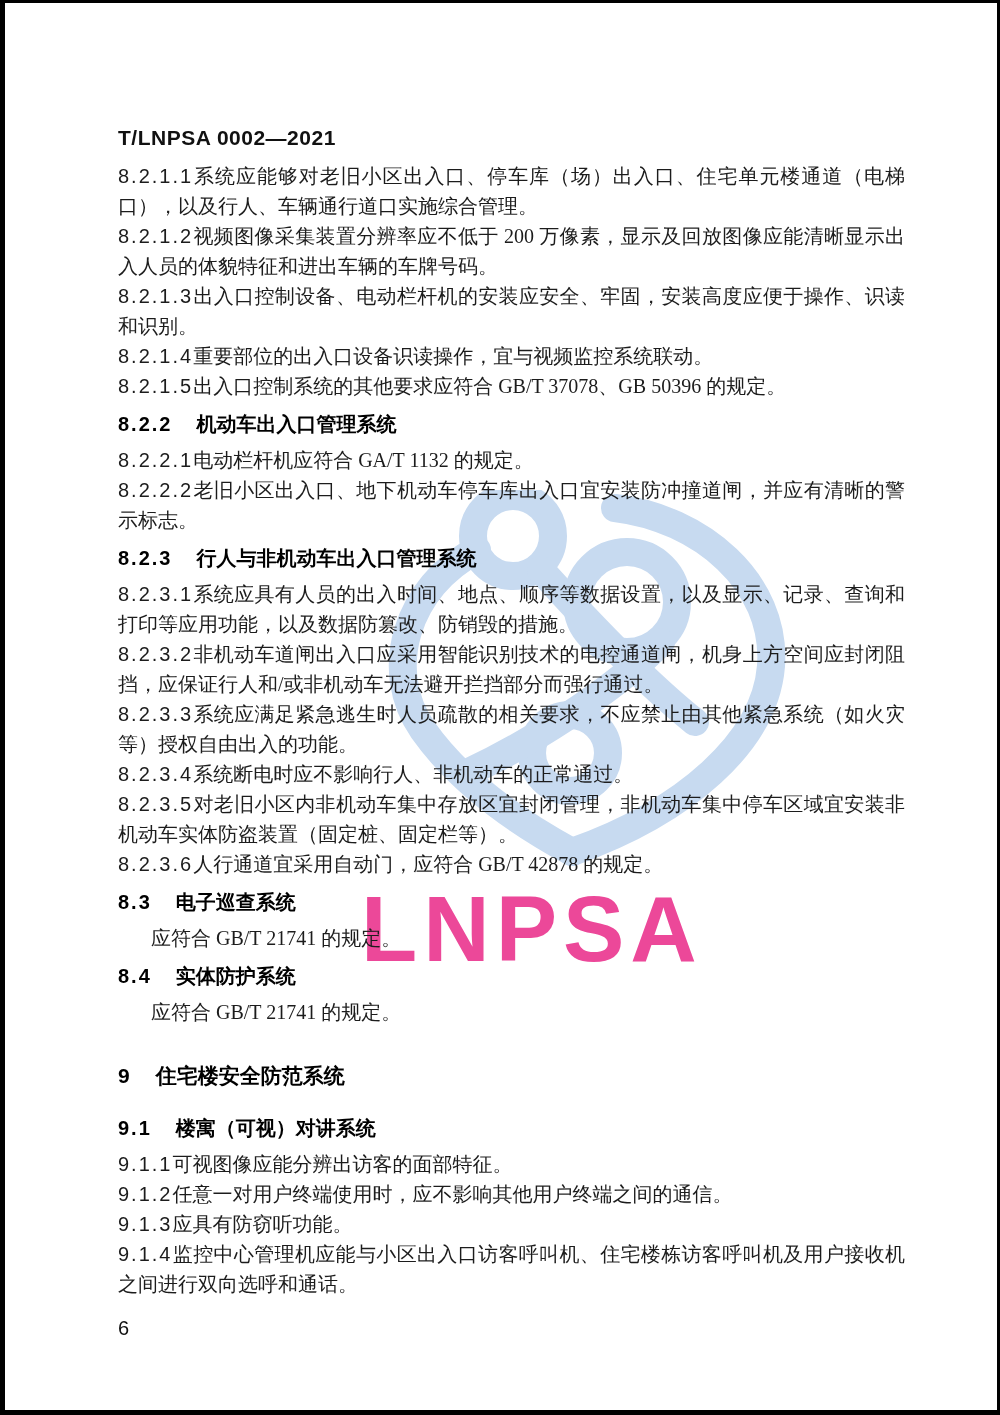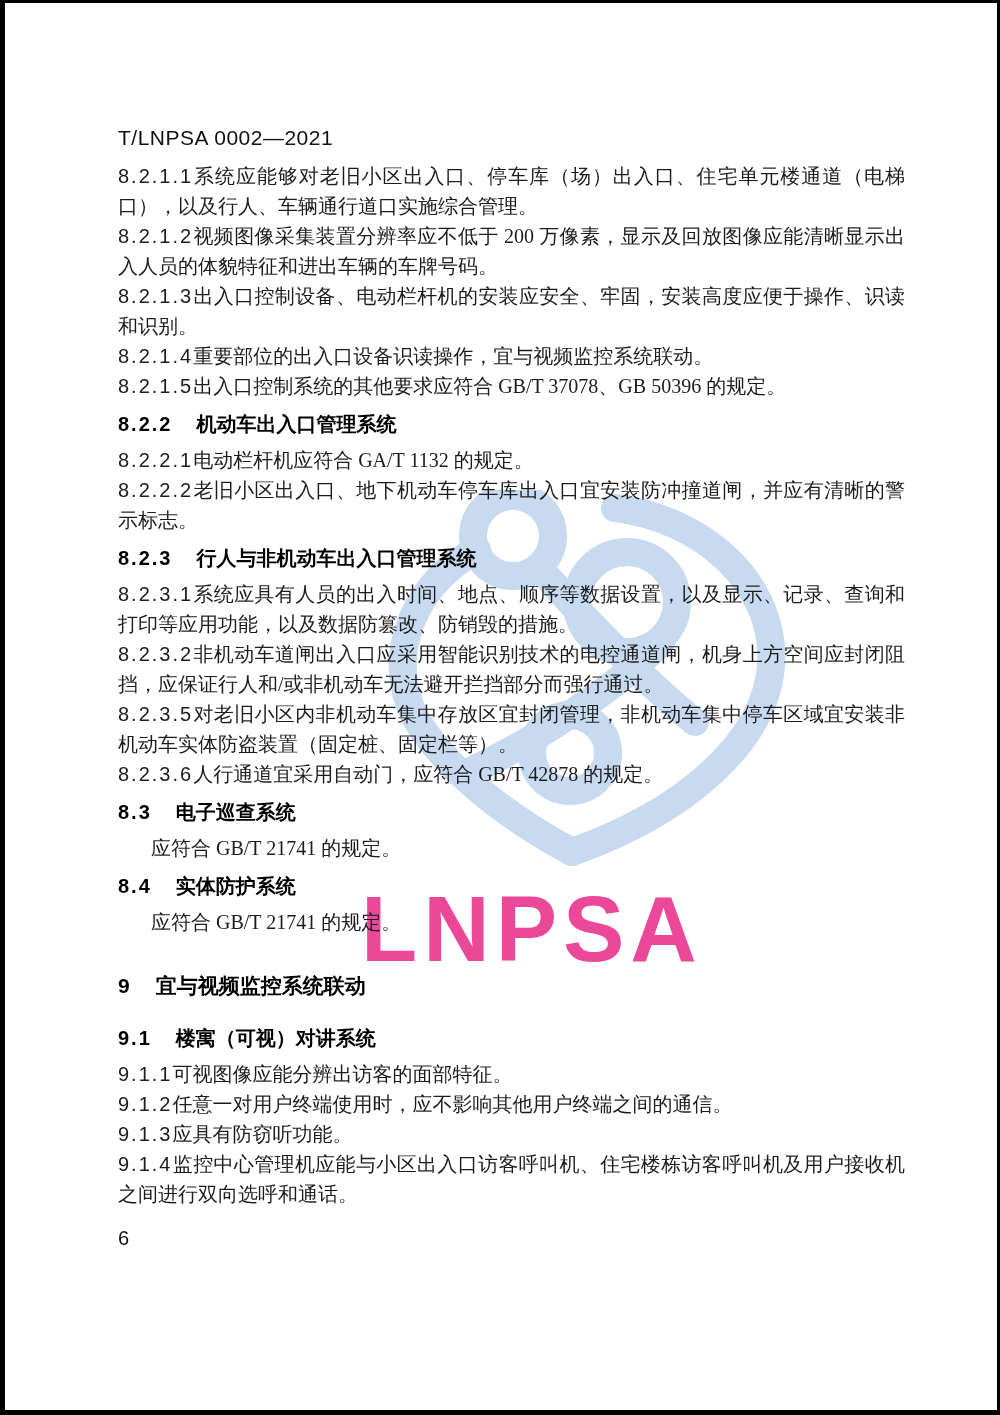--- a/index.html
+++ b/index.html
@@ -33,21 +33,21 @@
   
   .content{
     position:relative;z-index:1;
     box-sizing:border-box;
     padding:120px 92px 0 113px;
     color:#1c1c1c;
     font-size:20px;line-height:30px;
   }
   .doc-header{
     font-family:"Liberation Sans","DejaVu Sans",sans-serif;
-    font-weight:400;font-size:21px;letter-spacing:.5px;
+    font-weight:700;font-size:21px;letter-spacing:.5px;
     color:#111;margin:0 0 8px 0;
   }
   .blk{margin:0;}
   .para{text-align:justify;text-align-last:left;}
   .plain{text-indent:33px;}
   .heading{
     font-weight:bold;color:#000;
     font-family:"Liberation Sans","DejaVu Sans",sans-serif;
     margin:8px 0 6px 0;
   }
@@ -100,27 +100,29 @@
         <div class="blk para"><span class="num">8.2.1.2</span><span>视频图像采集装置分辨率应不低于 200 万像素，显示及回放图像应能清晰显示出入人员的体貌特征和进出车辆的车牌号码。</span></div>
         <div class="blk para"><span class="num">8.2.1.3</span><span>出入口控制设备、电动栏杆机的安装应安全、牢固，安装高度应便于操作、识读和识别。</span></div>
         <div class="blk para"><span class="num">8.2.1.4</span><span>重要部位的出入口设备识读操作，宜与视频监控系统联动。</span></div>
         <div class="blk para"><span class="num">8.2.1.5</span><span>出入口控制系统的其他要求应符合 GB/T 37078、GB 50396 的规定。</span></div>
         <div class="blk heading"><span class="num">8.2.2</span><span>机动车出入口管理系统</span></div>
         <div class="blk para"><span class="num">8.2.2.1</span><span>电动栏杆机应符合 GA/T 1132 的规定。</span></div>
         <div class="blk para"><span class="num">8.2.2.2</span><span>老旧小区出入口、地下机动车停车库出入口宜安装防冲撞道闸，并应有清晰的警示标志。</span></div>
         <div class="blk heading"><span class="num">8.2.3</span><span>行人与非机动车出入口管理系统</span></div>
         <div class="blk para"><span class="num">8.2.3.1</span><span>系统应具有人员的出入时间、地点、顺序等数据设置，以及显示、记录、查询和打印等应用功能，以及数据防篡改、防销毁的措施。</span></div>
         <div class="blk para"><span class="num">8.2.3.2</span><span>非机动车道闸出入口应采用智能识别技术的电控通道闸，机身上方空间应封闭阻挡，应保证行人和/或非机动车无法避开拦挡部分而强行通过。</span></div>
+        <div class="blk para"><span class="num">8.2.3.3</span><span>系统应满足紧急逃生时人员疏散的相关要求，不应禁止由其他紧急系统（如火灾等）授权自由出入的功能。</span></div>
+        <div class="blk para"><span class="num">8.2.3.4</span><span>系统断电时应不影响行人、非机动车的正常通过。</span></div>
         <div class="blk para"><span class="num">8.2.3.5</span><span>对老旧小区内非机动车集中存放区宜封闭管理，非机动车集中停车区域宜安装非机动车实体防盗装置（固定桩、固定栏等）。</span></div>
         <div class="blk para"><span class="num">8.2.3.6</span><span>人行通道宜采用自动门，应符合 GB/T 42878 的规定。</span></div>
         <div class="blk heading"><span class="num">8.3</span><span>电子巡查系统</span></div>
         <div class="blk plain"><span>应符合 GB/T 21741 的规定。</span></div>
         <div class="blk heading"><span class="num">8.4</span><span>实体防护系统</span></div>
         <div class="blk plain"><span>应符合 GB/T 21741 的规定。</span></div>
-        <div class="blk chapter"><span class="num">9</span><span>宜与视频监控系统联动</span></div>
+        <div class="blk chapter"><span class="num">9</span><span>住宅楼安全防范系统</span></div>
         <div class="blk heading"><span class="num">9.1</span><span>楼寓（可视）对讲系统</span></div>
         <div class="blk para"><span class="num">9.1.1</span><span>可视图像应能分辨出访客的面部特征。</span></div>
         <div class="blk para"><span class="num">9.1.2</span><span>任意一对用户终端使用时，应不影响其他用户终端之间的通信。</span></div>
         <div class="blk para"><span class="num">9.1.3</span><span>应具有防窃听功能。</span></div>
         <div class="blk para"><span class="num">9.1.4</span><span>监控中心管理机应能与小区出入口访客呼叫机、住宅楼栋访客呼叫机及用户接收机之间进行双向选呼和通话。</span></div>
       </div>
     <div class="page-number">6</div>
   </div>
 
 </div>

